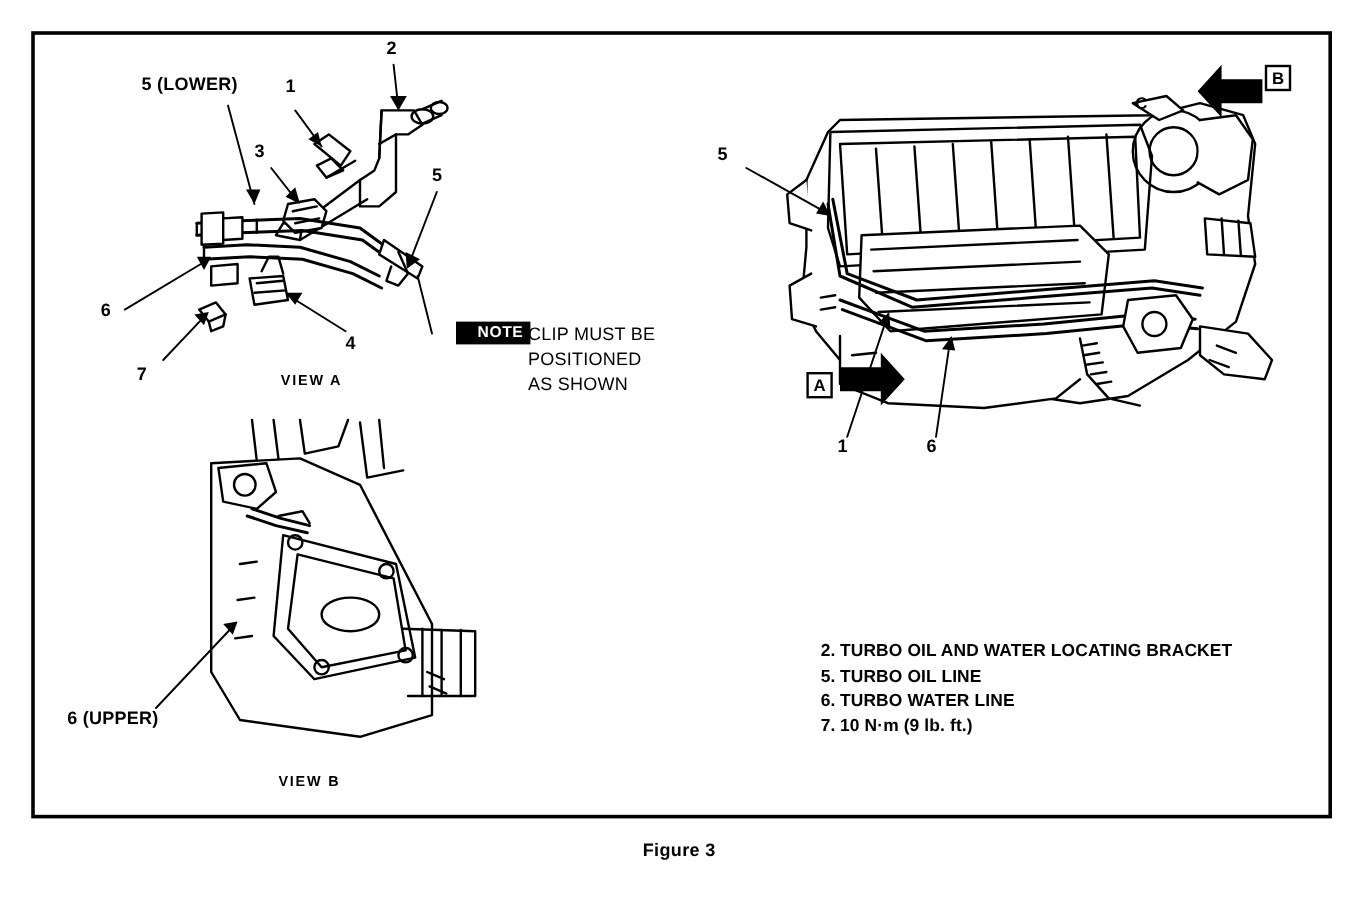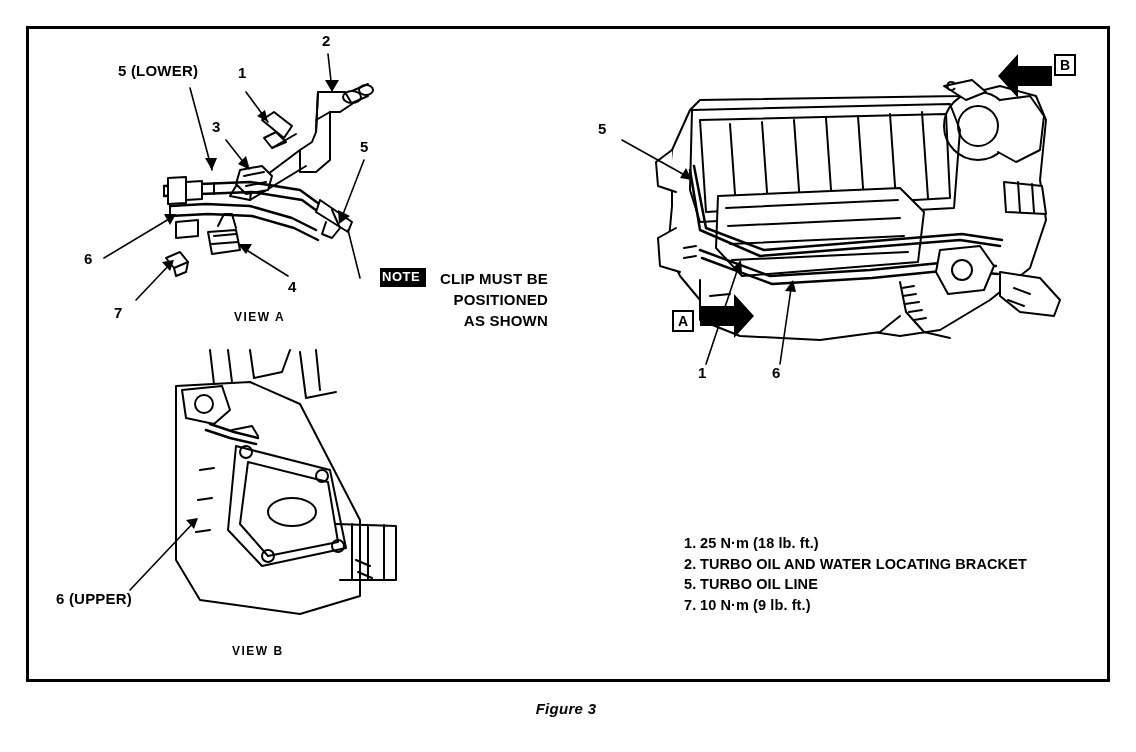--- a/index.html
+++ b/index.html
@@ -29,21 +29,20 @@
   }
   .fig-caption {
     position: absolute;
     left: 0;
     top: 700px;
     width: 1132px;
     text-align: center;
     font-size: 15px;
     font-weight: bold;
     letter-spacing: 0.3px;
-    font-style: italic;
   }
   .lbl {
     position: absolute;
     font-size: 15px;
     font-weight: bold;
     white-space: nowrap;
     letter-spacing: 0.2px;
   }
   .viewlabel {
     position: absolute;
@@ -52,33 +51,32 @@
     letter-spacing: 1.5px;
   }
   .note-box {
     position: absolute;
     left: 380px;
     top: 268px;
     background: #000;
     color: #fff;
     font-size: 13px;
     font-weight: bold;
-    padding: 2px 6px 3px 2px;
+    padding: 2px 6px 3px 18px;
     letter-spacing: 0.5px;
     line-height: 14px;
   }
   .note-text {
     position: absolute;
     left: 440px;
     top: 268px;
     font-size: 15px;
-    font-weight: bold;
+    font-weight: normal;
     line-height: 21px;
     letter-spacing: 0.2px;
-    text-align: right;
   }
   .legend {
     position: absolute;
     left: 684px;
     top: 533px;
     font-size: 14.5px;
     font-weight: bold;
     line-height: 20.5px;
     letter-spacing: 0.1px;
   }
@@ -287,21 +285,21 @@
 
   <div class="lbl" style="left:598px; top:120px;">5</div>
   <div class="lbl" style="left:698px; top:364px;">1</div>
   <div class="lbl" style="left:772px; top:364px;">6</div>
 
   <div class="callout-letter" style="left:672px; top:310px;">A</div>
   <div class="callout-letter" style="left:1054px; top:54px;">B</div>
   <div class="callout-letter" style="left:946px; top:78px; border:none; background:transparent; padding:0;">C</div>
 
   <div class="legend">
-    <div><span class="num">1.</span><span>25 N·m (18 lb. ft.)</span></div>
     <div><span class="num">2.</span><span>TURBO OIL AND WATER LOCATING BRACKET</span></div>
     <div><span class="num">5.</span><span>TURBO OIL LINE</span></div>
+    <div><span class="num">6.</span><span>TURBO WATER LINE</span></div>
     <div><span class="num">7.</span><span>10 N·m (9 lb. ft.)</span></div>
   </div>
 
   <div class="fig-caption">Figure 3</div>
 
 </div>
 
 </body></html>

